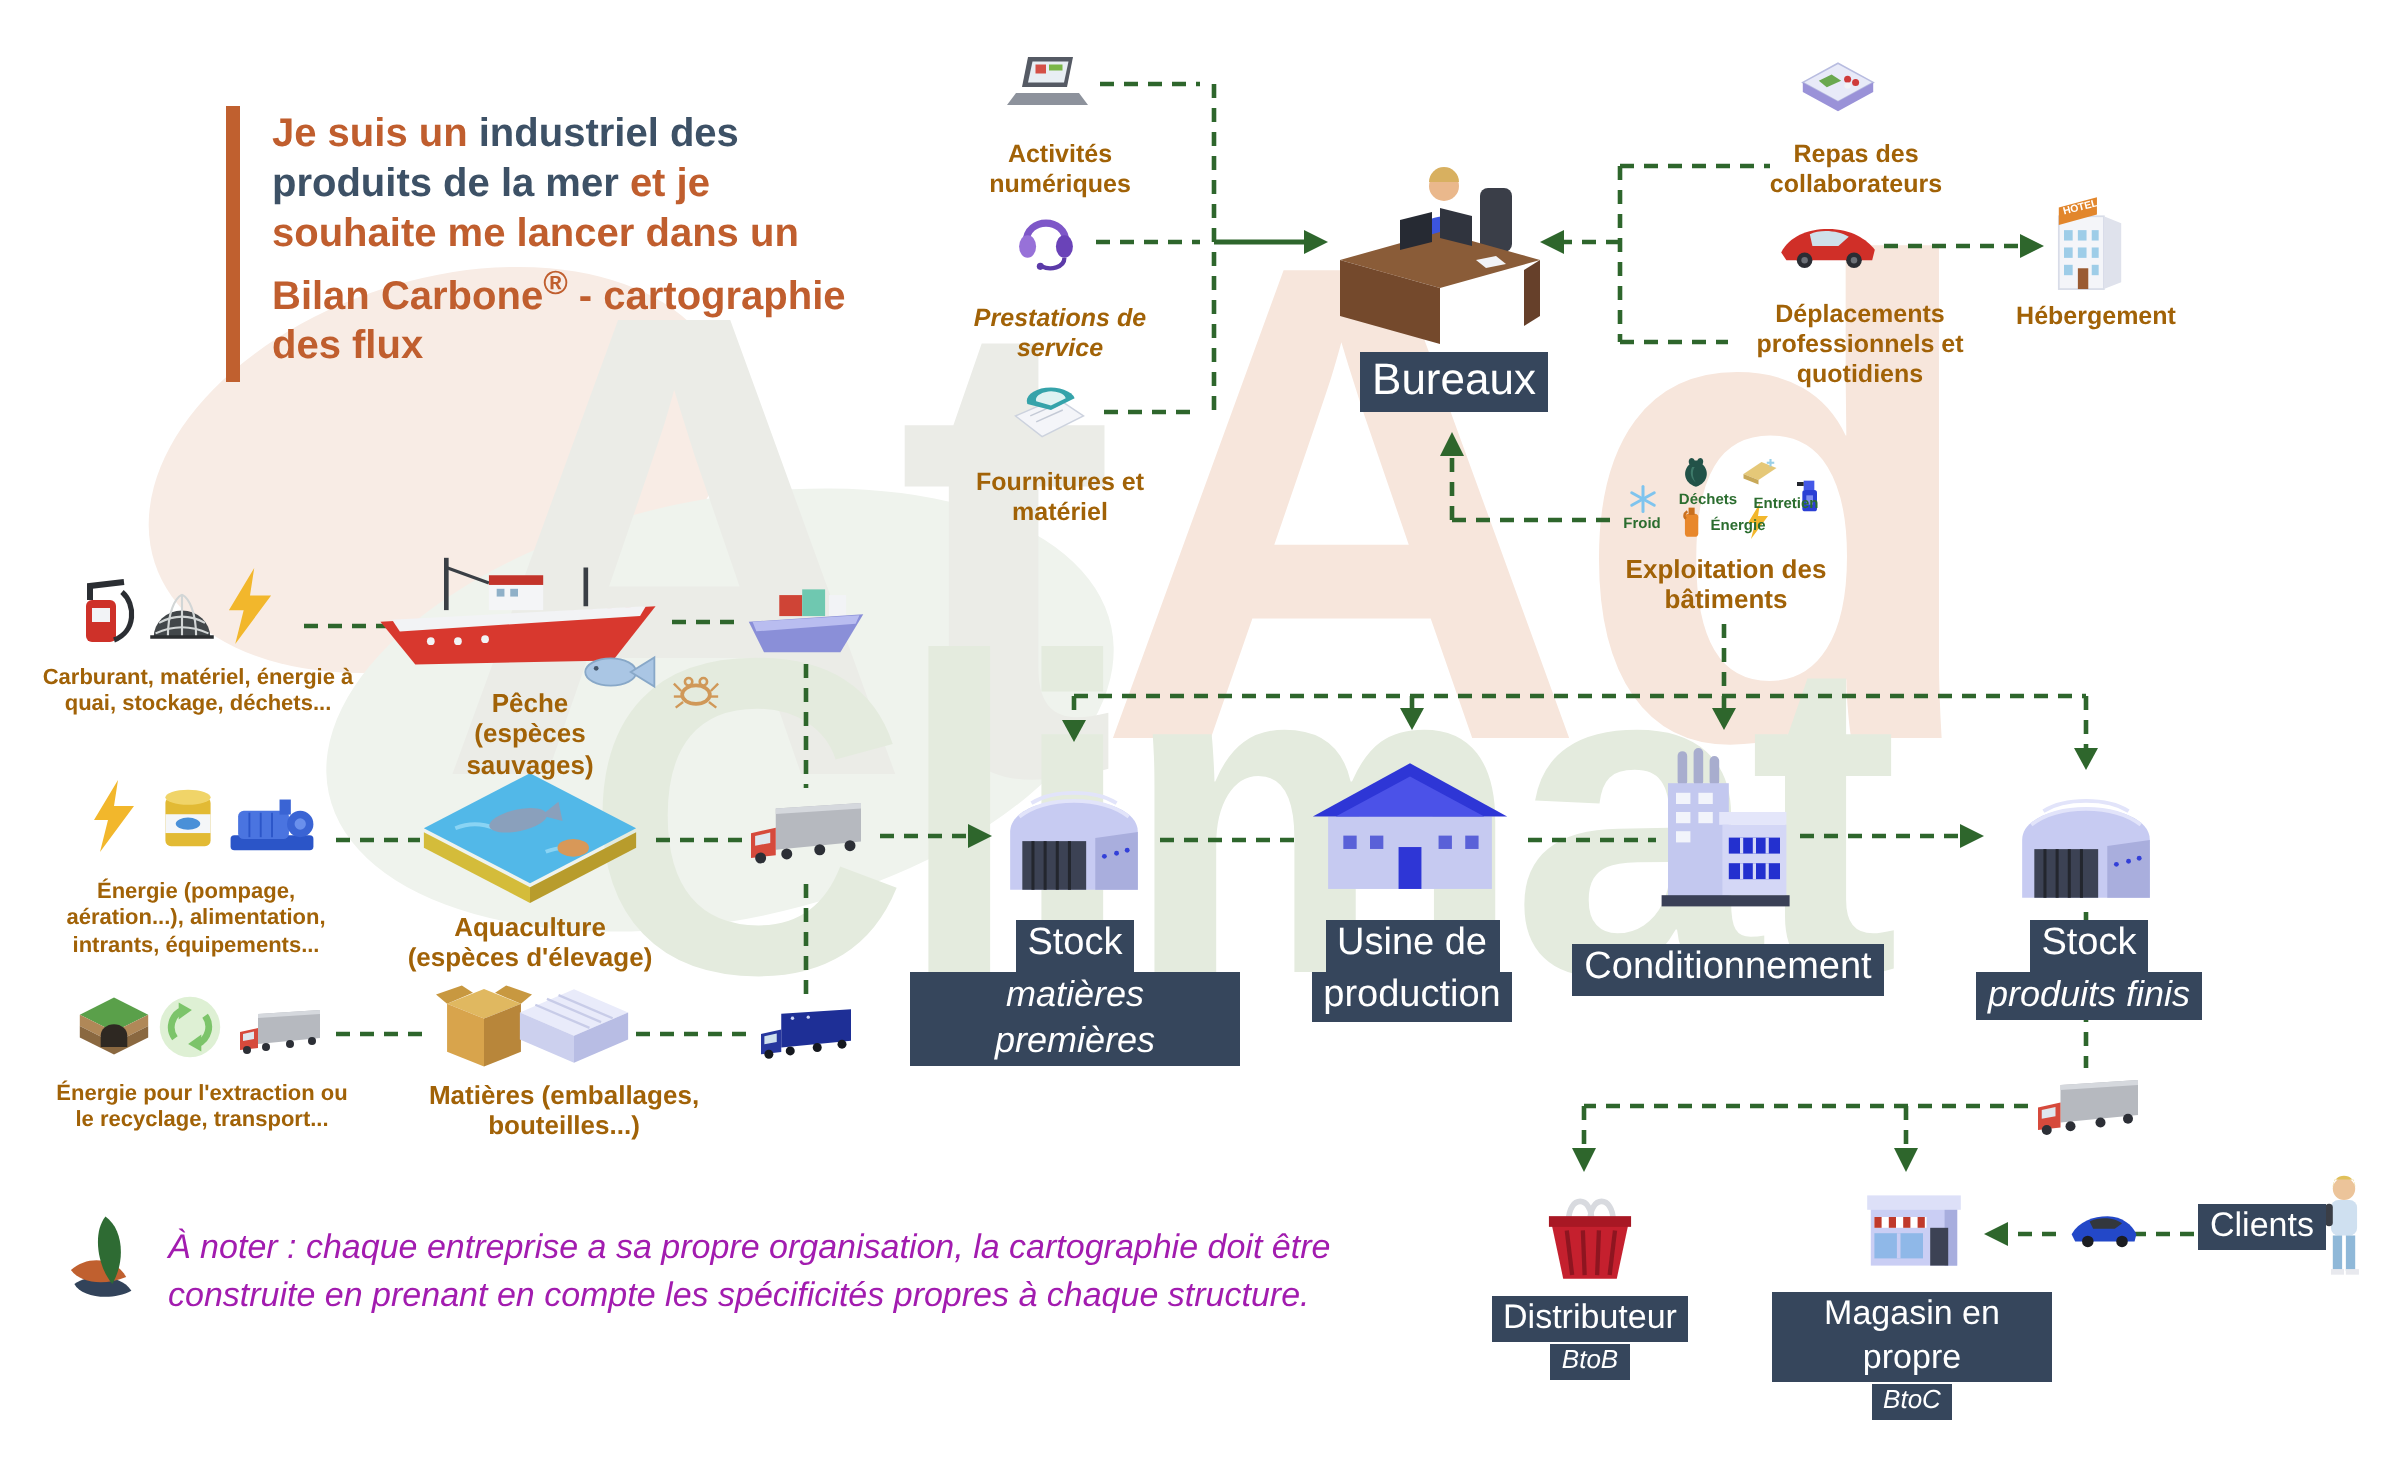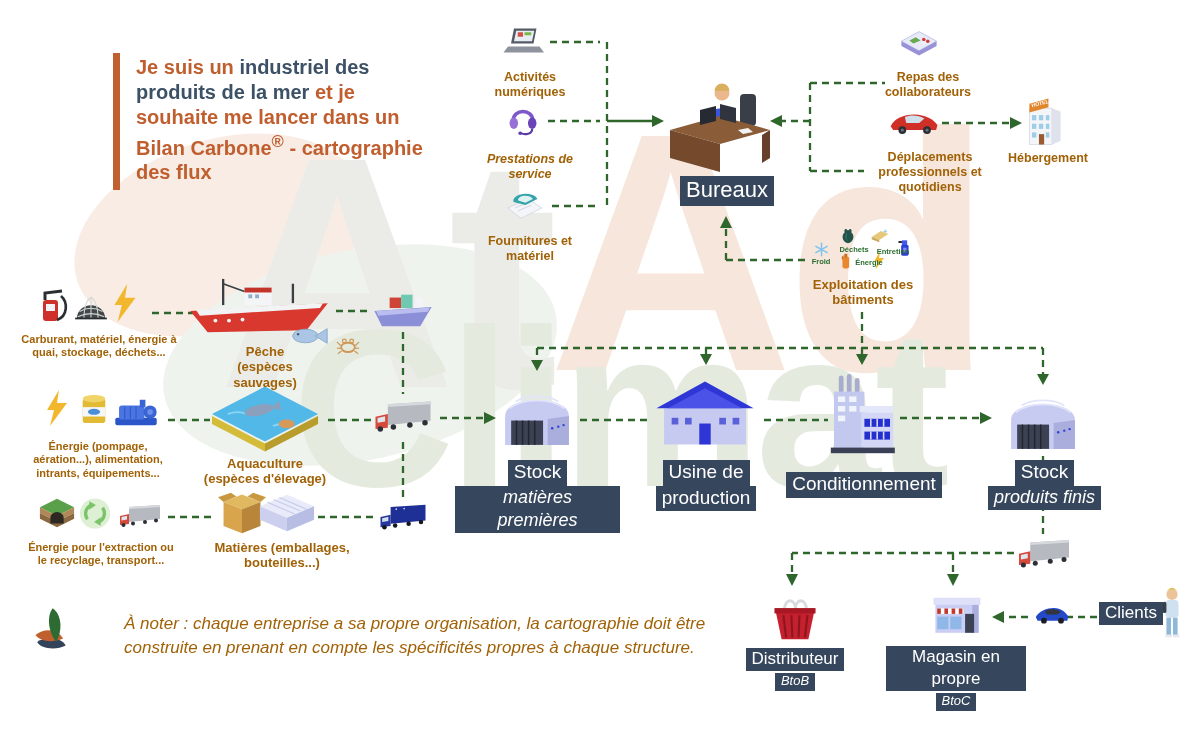--- a/index.html
+++ b/index.html
@@ -24,21 +24,21 @@
   .dbox{display:inline-block;background:#36465c;color:#fff;padding:0 6px 1px 6px;line-height:1.3;}
   .center{text-align:center;}
   .chainlbl{font-size:19px;font-weight:400;}
   .chainsub{font-size:18px;font-style:italic;}
   .distlbl{font-size:17px;}
   .distsub{font-size:13px;font-style:italic;}
   .title{position:absolute;left:113px;top:53px;width:292px;border-left:7px solid #c0602f;
          padding:2px 0 4px 16px;font-size:20px;font-weight:700;line-height:1.26;z-index:3;}
   .t-orange{color:#c05e2e;} .t-navy{color:#3d5166;}
   .note{position:absolute;left:84px;top:612px;width:618px;font-size:17px;font-style:italic;
-        color:#a16207;font-weight:500;line-height:1.4;z-index:3;margin-left:40px;}
+        color:#a21caf;font-weight:500;line-height:1.4;z-index:3;}
 </style>
 </head>
 <body>
 
 <div class="canvas">
 
   <div class="bgswirl bg1"></div>
   <div class="bgswirl bg2"></div>
   <div class="wm wm-at">At</div>
   <div class="wm wm-ad">Ad</div>

